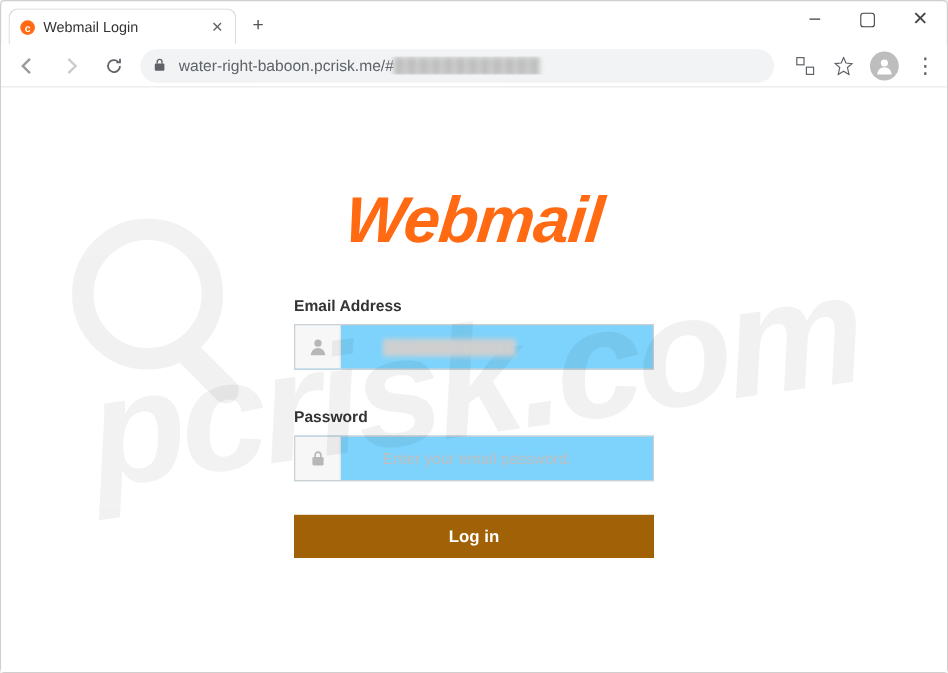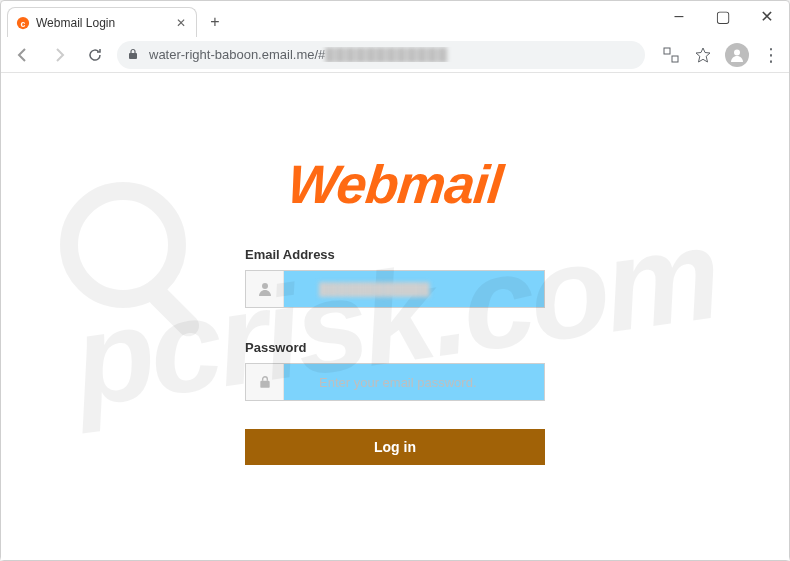--- a/index.html
+++ b/index.html
@@ -96,21 +96,21 @@
         </svg>
     </div>
     <div class="omnibox">
       <span class="lock">
         <svg width="12" height="12" viewBox="0 0 12 12">
             <rect x="2" y="5" width="8" height="6" rx="1" fill="#5f6368"></rect>
             <path d="M4 5V3.5a2 2 0 0 1 4 0V5" stroke="#5f6368" stroke-width="1.2" fill="none"></path>
           </svg>
       </span>
       <span class="url">
-        <span>water-right-baboon.email.me</span><span>/#</span><span class="blur">████████████</span>
+        <span>water-right-baboon.pcrisk.me</span><span>/#</span><span class="blur">████████████</span>
       </span>
     </div>
     <div class="right-icons">
       <div class="ico">
         <svg width="16" height="16" viewBox="0 0 16 16">
             <rect x="1" y="1" width="6" height="6" stroke="#5f6368" fill="none"></rect>
             <rect x="9" y="9" width="6" height="6" stroke="#5f6368" fill="none"></rect>
           </svg>
       </div>
       <div class="ico">

